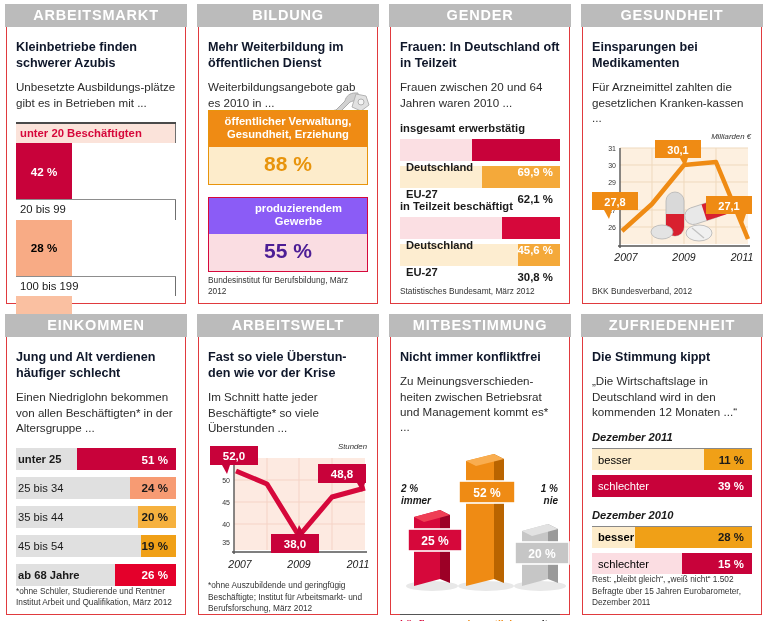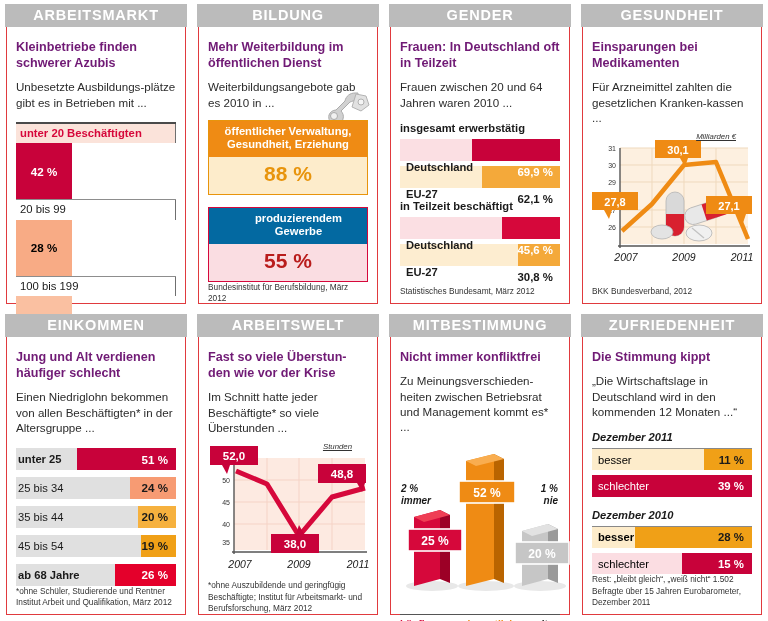--- a/index.html
+++ b/index.html
@@ -39,21 +39,21 @@
     padding: 3px 0 4px 0;
     margin: 0 -11px 0 -11px;
     position: relative;
     top: -1.5px;
     width: calc(100% + 22px);
   }
   .title {
     font-weight: bold;
     font-size: 12.6px;
     line-height: 1.28;
-    color: #701a75;
+    color: #0f172a;
     margin-top: 11px;
   }
   .sub {
     font-size: 11.6px;
     line-height: 1.33;
     color: #2b2b2b;
     margin-top: 8px;
   }
   .src {
     font-size: 8.3px;
@@ -83,35 +83,35 @@
   .tlabel.plain { font-weight: normal; }
   .tval {
     width: 56px; flex: 0 0 56px;
     font-size: 11.6px; font-weight: bold;
     display: flex; align-items: center; justify-content: center;
   }
   .hl-label { background: #fbe3da; color: #d6083b; }
   .hl-val   { background: #c8023a; color: #ffffff; }
 
   
-  .bigbox { margin-top: 10px; border: 1.5px solid; position: relative; z-index: 2; }
+  .bigbox { border: 1.5px solid; position: relative; z-index: 2; }
   .bigbox .cap {
     font-weight: bold; font-size: 11.2px; line-height: 1.2;
     color: #fff; text-align: center; padding: 4px 4px 5px 4px;
   }
   .bigbox .big {
     font-weight: bold; font-size: 21px; text-align: center;
     padding: 5px 0 8px 0;
   }
   .orangebox { border-color: #e8940c; }
   .orangebox .cap { background: #ef8b14; }
   .orangebox .big { background: #fdeccb; color: #e8940c; }
   .redbox { border-color: #d6083b; margin-top: 12px; }
-  .redbox .cap { background: #0369a1; padding-left: 25px; }
-  .redbox .big { background: #fadde2; color: #b91c1c; }
+  .redbox .cap { background: #8b5cf6; padding-left: 25px; }
+  .redbox .big { background: #fadde2; color: #4c1d95; }
   .deco-tool {
     position: absolute; right: 6px; top: 86px;
     width: 46px; height: 36px; opacity: .85; z-index: 1;
   }
 
   
   .grp { font-size: 11.2px; font-weight: bold; color: #1a1a1a; margin-top: 12px; }
   .gbar {
     position: relative; height: 22px; margin-top: 5px;
     display: flex; align-items: center;
@@ -133,22 +133,22 @@
   .g-or   .fill  { background: #f4a93a; }
   .g-or   .vl    { color: #1a1a1a; }
   .g-red2 .track { background: #fbdfe3; }
   .g-red2 .fill  { background: #d6083b; }
   .g-red2 .vl    { color: #ffffff; }
 
   
   .chart { margin-top: 9px; position: relative; }
   .chart svg { display: block; }
   .axisnote {
-    position: absolute; right: 16px; top: -2px;
-    font-size: 7.8px; font-style: italic; color: #333; text-decoration: underline;
+    position: absolute; right: 1px; top: -2px;
+    font-size: 7.8px; font-style: italic; color: #333;
   }
 
   
   .ibar {
     position: relative; height: 23px; margin-top: 7px;
     display: flex; align-items: center;
   }
   .ibar .track { position: absolute; inset: 0; background: #e0e0e0; }
   .ibar .fill { position: absolute; top: 0; bottom: 0; right: 0; }
   .ibar .nm {

